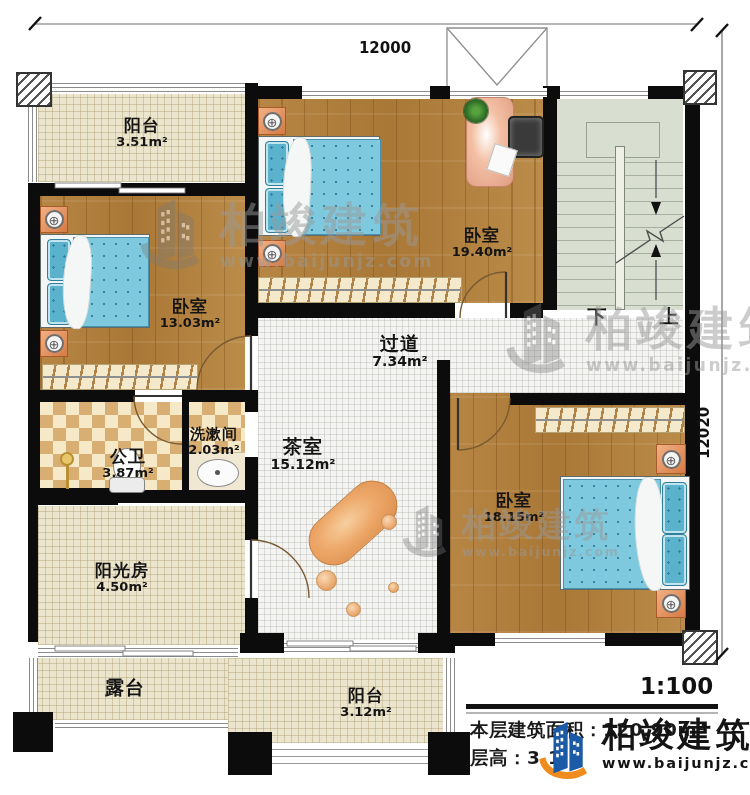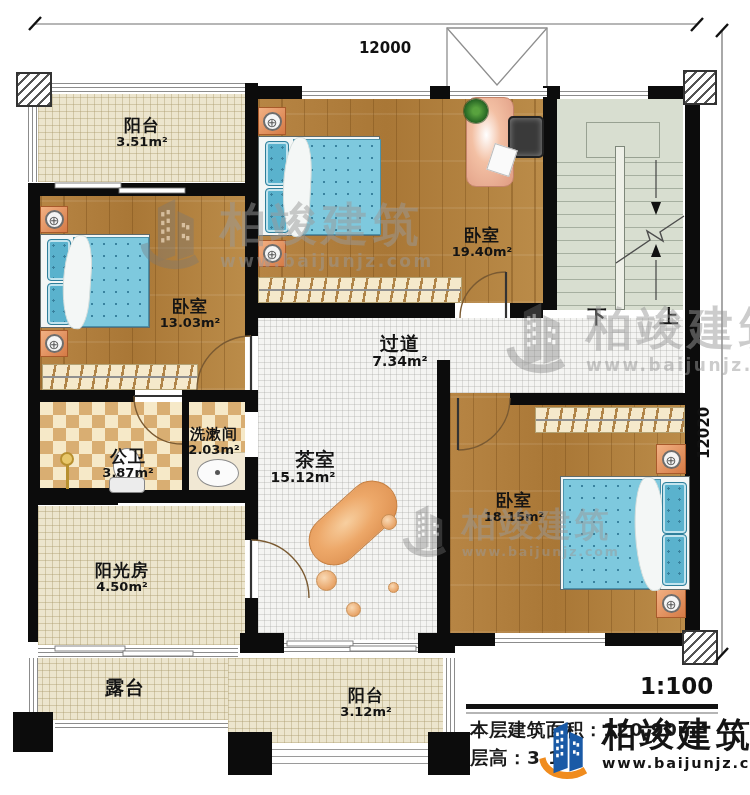--- a/index.html
+++ b/index.html
@@ -296,21 +296,21 @@
       <div class="ra">7.34m²</div>
   </div>
   <div class="rlabel" style="left:128px;top:440px;margin-top:24px;">
     <div class="rn">公卫</div>
       <div class="ra">3.87m²</div>
   </div>
   <div class="rlabel" style="left:214px;top:442px;">
     <div class="rn" style="font-size:15px">洗漱间</div>
       <div class="ra">2.03m²</div>
   </div>
-  <div class="rlabel lg" style="left:303px;top:467px;text-align:right;">
+  <div class="rlabel lg" style="left:303px;top:454px;">
     <div class="rn">茶室</div>
       <div class="ra">15.12m²</div>
   </div>
   <div class="rlabel" style="left:514px;top:508px;">
     <div class="rn">卧室</div>
       <div class="ra">18.15m²</div>
   </div>
   <div class="rlabel" style="left:122px;top:578px;">
     <div class="rn">阳光房</div>
       <div class="ra">4.50m²</div>

